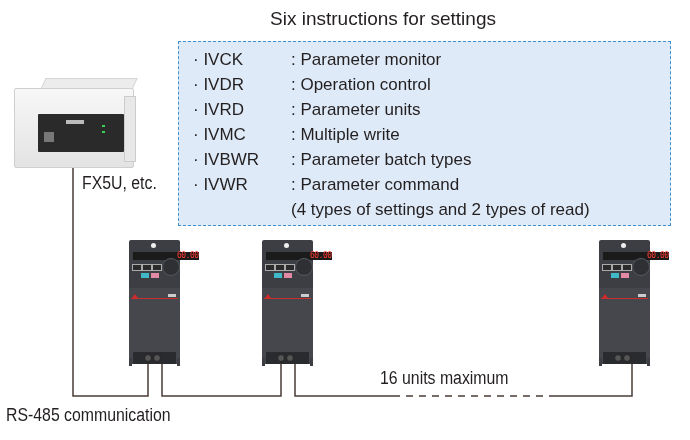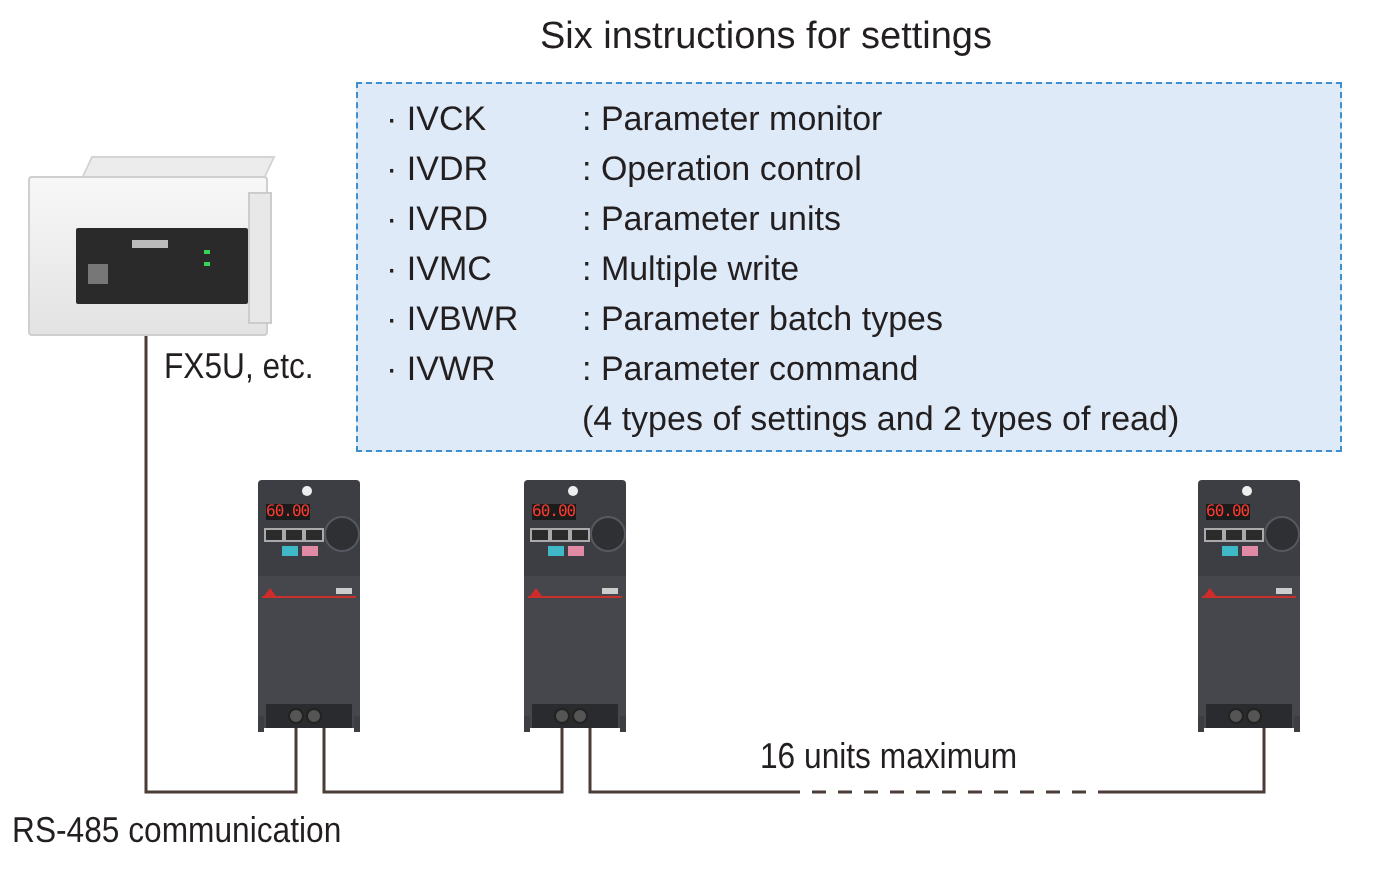--- a/index.html
+++ b/index.html
@@ -38,21 +38,21 @@
     .plc .side { position: absolute; left: 110px; top: 18px; width: 10px; height: 64px;
                  background: #e8e8e8; border: 1px solid #ccc; }
 
     
     .inv { position: absolute; width: 51px; height: 130px; }
     .inv .shell { position: absolute; left: 0; top: 0; width: 51px; height: 124px;
                   background: #3c3e43; border-radius: 2px; }
     .inv .front { position: absolute; left: 0; top: 48px; width: 51px; height: 76px; background: #45474c; }
     .inv .display { position: absolute; left: 4px; top: 12px; width: 22px; height: 8px;
                     background: #1b1b1b; color: #ff3a2f; font-family: "DejaVu Sans Mono", monospace;
-                    font-size: 8px; line-height: 8px; letter-spacing: -0.5px; }
+                    font-size: 8px; line-height: 8px; letter-spacing: -0.5px; padding-left: 44px; }
     .inv .hole { position: absolute; left: 22px; top: 3px; width: 5px; height: 5px; border-radius: 50%; background: #eee; }
     .inv .dial { position: absolute; left: 33px; top: 18px; width: 16px; height: 16px; border-radius: 50%;
                  background: #2e3034; border: 1px solid #55585e; }
     .inv .btn { position: absolute; height: 5px; width: 8px; border: 1px solid #aaa; background: #2b2b2b; }
     .inv .btn-run { position: absolute; left: 12px; top: 33px; width: 8px; height: 5px; background: #3fb8c8; }
     .inv .btn-stop { position: absolute; left: 22px; top: 33px; width: 8px; height: 5px; background: #e08aa5; }
     .inv .redline { position: absolute; left: 2px; top: 58px; width: 47px; height: 1px; background: #c9302c; }
     .inv .mark { position: absolute; left: 3px; top: 54px; width: 0; height: 0;
                  border-left: 3px solid transparent; border-right: 3px solid transparent; border-bottom: 4px solid #d12a2a; }
     .inv .model { position: absolute; right: 4px; top: 54px; width: 8px; height: 3px; background: #ccc; }

